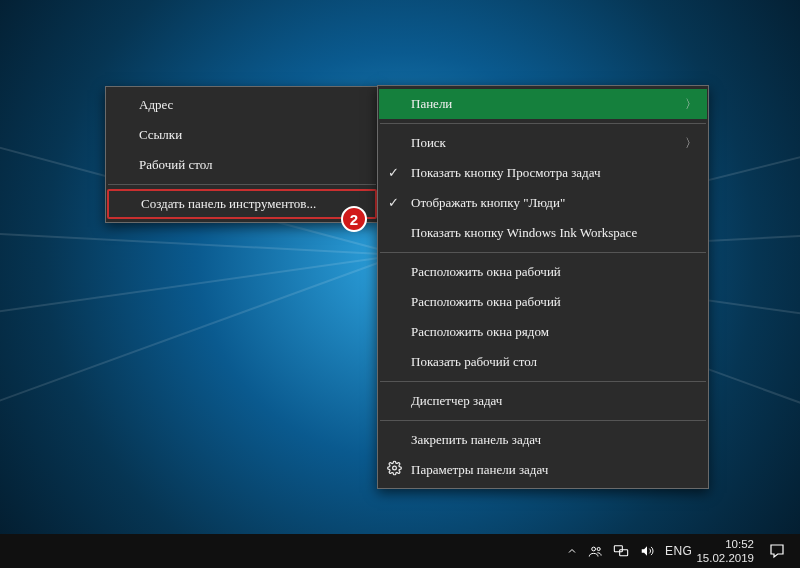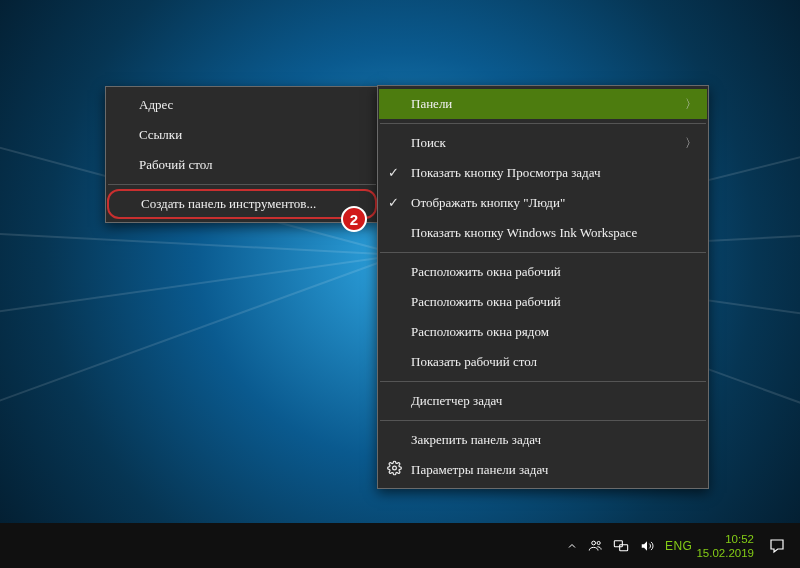--- a/index.html
+++ b/index.html
@@ -37,21 +37,21 @@
   .menu-item {
     display: flex;
     align-items: center;
     height: 30px;
     padding: 0 30px 0 32px;
     position: relative;
     white-space: nowrap;
     cursor: default;
     font-family: Liberation Serif, serif;
   }
-  .menu-item.hovered { background: #4d7c0f; }
+  .menu-item.hovered { background: #15803d; }
   .menu .divider {
     height: 1px; margin: 4px 1px;
     background: #555;
   }
   .menu-item .arrow {
     position: absolute; right: 10px; top: 50%; transform: translateY(-50%);
     color: #ccc; font-size: 12px;
   }
   .menu-item .check {
     position: absolute; left: 9px; top: 50%; transform: translateY(-50%);
@@ -60,37 +60,37 @@
   .menu-item .gear {
     position: absolute; left: 8px; top: 50%; transform: translateY(-50%);
   }
 
   #menu-main { left: 377px; top: 85px; width: 332px; }
   #menu-sub  { left: 105px; top: 86px; width: 274px; }
 
   
   .red-box {
     border: 2px solid #c92f2f;
-    border-radius: 12px;
+    border-radius: 2px;
   }
   .annot-badge {
     position: absolute;
     width: 26px; height: 26px; border-radius: 50%;
     background: #d11a1a; border: 2px solid #fff;
     color: #fff; font-weight: 700; font-size: 15px;
     display: flex; align-items: center; justify-content: center;
   }
   #badge2 { left: 341px; top: 206px; }
 
   
   .taskbar {
-    position: absolute; left: 0; right: 0; bottom: 0; height: 45px;
+    position: absolute; left: 0; right: 0; bottom: 0; height: 34px;
     background: #101010;
     display: flex; align-items: center; justify-content: flex-end;
-    color: #84cc16; font-size: 12px;
+    color: #e5e5e5; font-size: 12px;
     padding-right: 6px;
   }
   .tray { display: flex; align-items: center; gap: 10px; margin-right: 10px; }
   .tray svg { display: block; }
   .lang { font-size: 12px; margin-right: 4px; letter-spacing: 0.5px; }
   .clock { text-align: right; line-height: 14px; font-size: 11.5px; margin-right: 6px; }
   .action-center {
     width: 34px; height: 38px; display: flex; align-items: center; justify-content: center;
   }
 </style>

